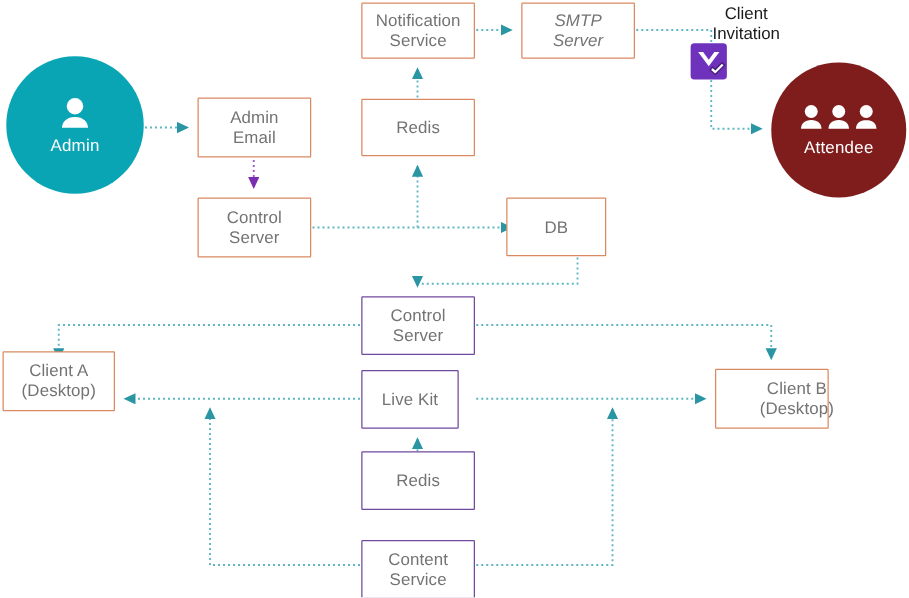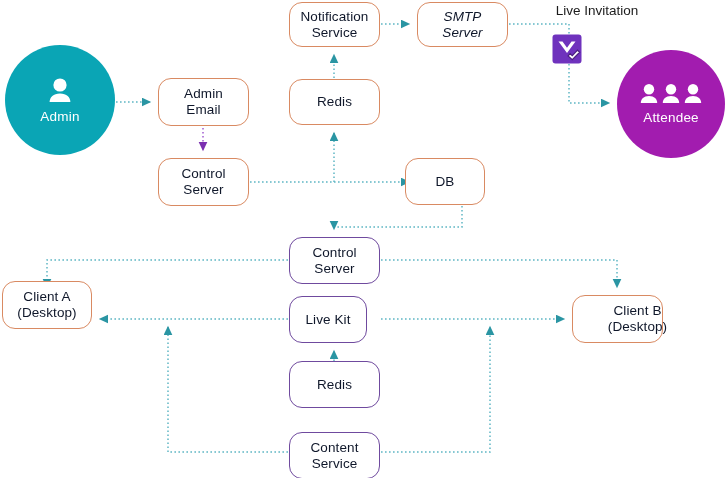--- a/index.html
+++ b/index.html
@@ -23,26 +23,26 @@
     left: 0;
     top: 0;
     width: 727px;
     height: 478px;
     pointer-events: none;
   }
   .node {
     position: absolute;
     box-sizing: border-box;
     background: #ffffff;
-    border-radius: 13px;
+    border-radius: 1px;
     display: flex;
     align-items: center;
     justify-content: center;
     text-align: center;
-    color: #0f172a;
+    color: #737373;
     font-size: 13.5px;
     line-height: 1.18;
     letter-spacing: 0.1px;
     z-index: 3;
   }
   .node.orange { border: 1.6px solid #d98a62; }
   .node.purple { border: 1.6px solid #6f4a9e; }
   .node span { display: block; }
 
   .actor {
@@ -127,38 +127,38 @@
   <div class="actor" style="left:5px; top:45px; width:110px; height:110px; background:#0aa5b5;">
     <span class="glyph">
       <svg width="28" height="30" viewBox="0 0 28 30">
         <circle cx="14" cy="9" r="6.6" fill="#ffffff"></circle>
         <path d="M14,17.5 c-6.6,0 -10.4,4.0 -10.4,8.6 h20.8 c0,-4.6 -3.8,-8.6 -10.4,-8.6 z" fill="#ffffff"></path>
       </svg>
     </span>
     <span class="actor-label">Admin</span>
   </div>
 
-  <div class="actor" style="left:617px; top:50px; width:108px; height:108px; background:#a21caf;">
+  <div class="actor" style="left:617px; top:50px; width:108px; height:108px; background:#7f1d1d;">
     <span class="glyph">
       <svg width="62" height="24" viewBox="0 0 62 24">
         <g fill="#ffffff">
           <circle cx="9" cy="6.2" r="5.2"></circle>
           <path d="M9,13 c-5.2,0 -8.2,3.2 -8.2,6.9 h16.4 c0,-3.7 -3,-6.9 -8.2,-6.9 z"></path>
           <circle cx="31" cy="6.2" r="5.2"></circle>
           <path d="M31,13 c-5.2,0 -8.2,3.2 -8.2,6.9 h16.4 c0,-3.7 -3,-6.9 -8.2,-6.9 z"></path>
           <circle cx="53" cy="6.2" r="5.2"></circle>
           <path d="M53,13 c-5.2,0 -8.2,3.2 -8.2,6.9 h16.4 c0,-3.7 -3,-6.9 -8.2,-6.9 z"></path>
         </g>
       </svg>
     </span>
     <span class="actor-label">Attendee</span>
   </div>
 
   <div class="free-label" style="left:555px; top:3px; width:84px;">
-    <span>Live</span>
+    <span>Client</span>
     <span>Invitation</span>
   </div>
 
   <div class="mail-icon" style="left:552px; top:34px;">
     <svg width="34" height="34" viewBox="0 0 34 34">
       <rect x="0.5" y="0.5" width="29" height="29" rx="3" fill="#6f32bd"></rect>
       <path d="M6.5,7.5 L15,19 L23.5,7.5 L19.5,7.5 L15,13.8 L10.5,7.5 Z" fill="#ffffff"></path>
       <path d="M20.2,25.6 l-4.1,-3.6 2.0,-2.3 2.2,1.9 5.2,-5.4 2.2,2.1 z" fill="#ffffff" stroke="#4b2080" stroke-width="1.2"></path>
     </svg>
   </div>

